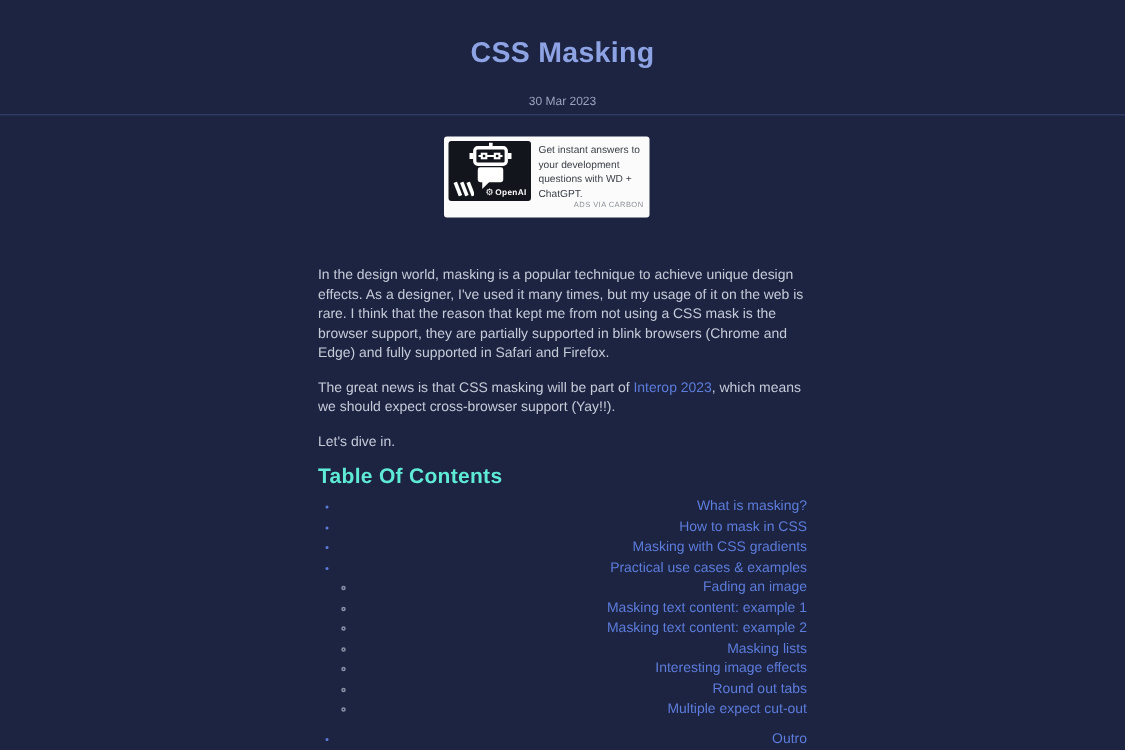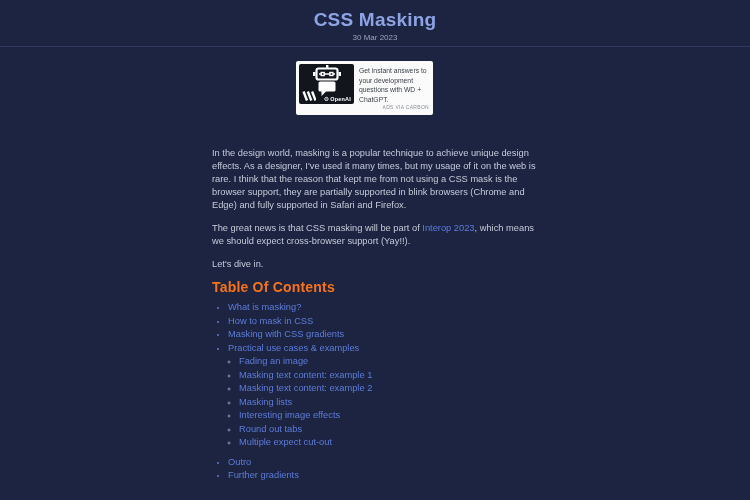--- a/index.html
+++ b/index.html
@@ -5,21 +5,21 @@
   * { box-sizing: border-box; }
   html, body { margin: 0; padding: 0; }
   body {
     width: 750px; height: 500px; overflow: hidden;
     background: #1c2442;
     font-family: "Liberation Sans", "DejaVu Sans", sans-serif;
   }
   
   .page-header { text-align: center; padding-top: 9px; }
   .page-title {
-    margin: 0; font-size: 19px; line-height: 22px;
+    margin: 16px; font-size: 19px; line-height: 22px;
     font-weight: 600; color: #8da3e4; letter-spacing: 0.2px;
   }
   .publish-date { margin-top: 2px; font-size: 8px; line-height: 10px; color: #99a2ba; }
   .header-divider { border: none; border-top: 1px solid #2e3a63; margin: 3px 0 0 0; }
   
   .content { width: 326px; margin: 0 auto; }
   
   .carbon-ad {
     margin: 14px 0 0 84px; width: 137px; min-height: 46px;
     background: #fbfbfb; border-radius: 2px; padding: 3px;
@@ -47,24 +47,24 @@
     color: #8b9097; text-decoration: none; padding: 0 1px 1px 0;
   }
   
   .content p {
     margin: 10px 0 0; font-size: 9.3px; line-height: 13px; color: #c6cbd8;
   }
   .content p.first { margin-top: 32px; }
   a.inline-link, .toc a { color: #5d7cdb; text-decoration: none; cursor: pointer; margin-top: 28px; }
   .section-heading {
     margin: 7px 0 0; font-size: 14px; line-height: 18px;
-    font-weight: 700; color: #f97316; letter-spacing: 0.2px;
+    font-weight: 700; color: #5eead4; letter-spacing: 0.2px;
   }
   
-  ul.toc { margin: 5px 0 0; padding-left: 16px; list-style: disc; }
+  ul.toc { margin: 5px 0 0; padding-left: 16px; list-style: disc; text-align: right; }
   ul.toc li { font-size: 9.3px; line-height: 13.5px; }
   ul.toc li::marker { color: #5d7cdb; font-size: 8px; }
   ul.toc-sub { margin: 0; padding-left: 27px; list-style: circle; }
   ul.toc-sub li::marker { color: #8a90a6; }
   ul.toc-after { margin-top: 6px; }
 </style>
 </head>
 <body>
 
 <header class="page-header">

